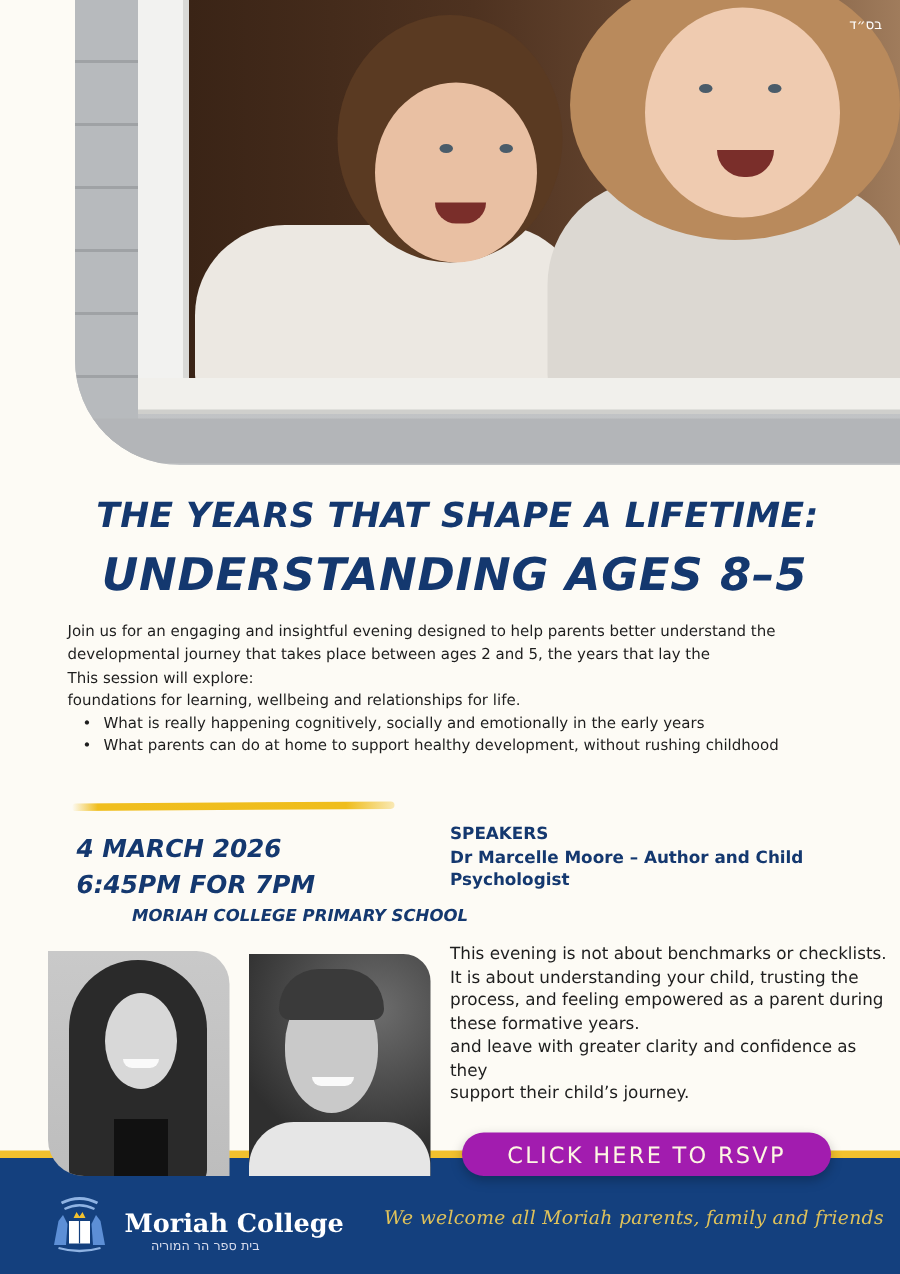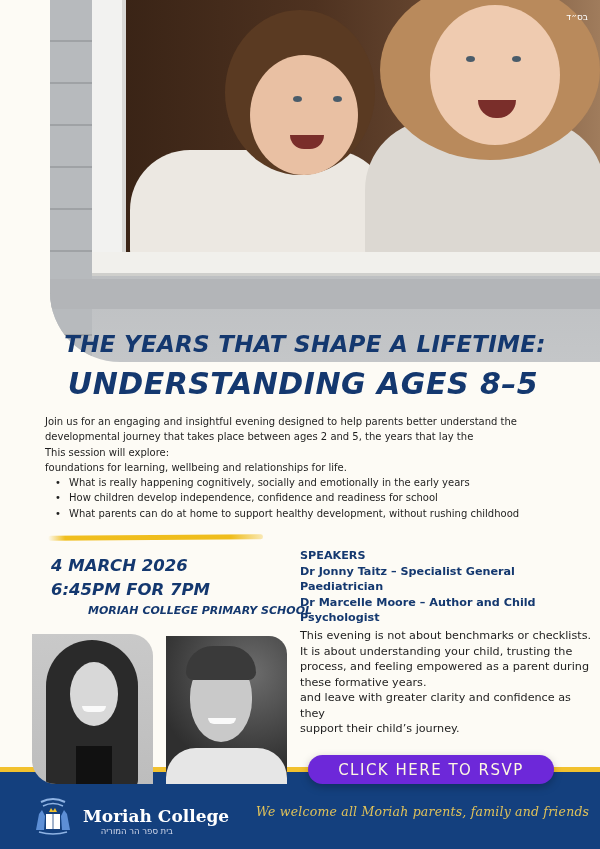--- a/index.html
+++ b/index.html
@@ -6,21 +6,21 @@
   html, body { width: 600px; height: 849px; overflow: hidden; }
   body {
     position: relative;
     background: #fdfbf5;
     font-family: "DejaVu Sans", "Liberation Sans", sans-serif;
     color: #1a1a1a;
   }
 
   
   .hero {
-    position: absolute; left: 50px; top: 0; width: 550px; height: 362px;
+    position: absolute; left: 50px; top: 0; width: 550px; height: 310px;
     border-bottom-left-radius: 70px; overflow: hidden;
     background: linear-gradient(180deg, #a9acaf 0%, #c4c6c8 100%);
   }
   .hero .siding {
     position: absolute; left: 0; top: 0; width: 42px; height: 100%;
     background: repeating-linear-gradient(180deg, #b7babd 0 40px, #9fa2a5 40px 42px);
   }
   .hero .frame-left {
     position: absolute; left: 42px; top: 0; width: 34px; height: 258px;
     background: #f2f2f0; border-right: 4px solid #d9d9d6;
@@ -125,21 +125,21 @@
 
   
   .gold-line {
     position: absolute; left: 0; top: 767px; width: 600px; height: 5px; background: #f2c12e; z-index: 1;
   }
   .band {
     position: absolute; left: 0; top: 772px; width: 600px; height: 77px; background: #14407e; z-index: 1;
   }
   .rsvp {
     position: absolute; left: 308px; top: 755px; width: 246px; height: 29px;
-    background: #6d28d9; border-radius: 15px; z-index: 4;
+    background: #a21caf; border-radius: 15px; z-index: 4;
     display: flex; align-items: center; justify-content: center;
     color: #fdf7e3; font-size: 15px; letter-spacing: 1.5px;
     font-family: "DejaVu Sans", sans-serif;
     box-shadow: 0 3px 8px rgba(0,0,0,0.25);
     cursor: pointer;
   }
   .crest {
     position: absolute; left: 33px; top: 796px; width: 40px; height: 40px; z-index: 2;
   }
   .college-name {
@@ -184,33 +184,31 @@
 <h1 class="title1">THE YEARS THAT SHAPE A LIFETIME:</h1>
 <h2 class="title2">UNDERSTANDING AGES 8–5</h2>
 
 <div class="intro">
   <div>Join us for an engaging and insightful evening designed to help parents better understand the</div>
   <div>developmental journey that takes place between ages 2 and 5, the years that lay the</div>
   <div>This session will explore:</div>
   <div>foundations for learning, wellbeing and relationships for life.</div>
   <ul>
     <li>What is really happening cognitively, socially and emotionally in the early years</li>
-    <li>How children develop independence, confidence and readiness for school</li>
     <li>What parents can do at home to support healthy development, without rushing childhood</li>
   </ul>
 </div>
 
 <div class="brush"></div>
 <div class="ev-date">4 MARCH 2026</div>
 <div class="ev-time">6:45PM FOR 7PM</div>
 <div class="ev-venue">MORIAH COLLEGE PRIMARY SCHOOL</div>
 
 <div class="speakers">
   <div>SPEAKERS</div>
-  <div>Dr Jonny Taitz – Specialist General Paediatrician</div>
   <div>Dr Marcelle Moore – Author and Child</div>
   <div>Psychologist</div>
 </div>
 
 <div class="closing">
   <div>This evening is not about benchmarks or checklists.</div>
   <div>It is about understanding your child, trusting the</div>
   <div>process, and feeling empowered as a parent during</div>
   <div>these formative years.</div>
   <div>and leave with greater clarity and confidence as they</div>

